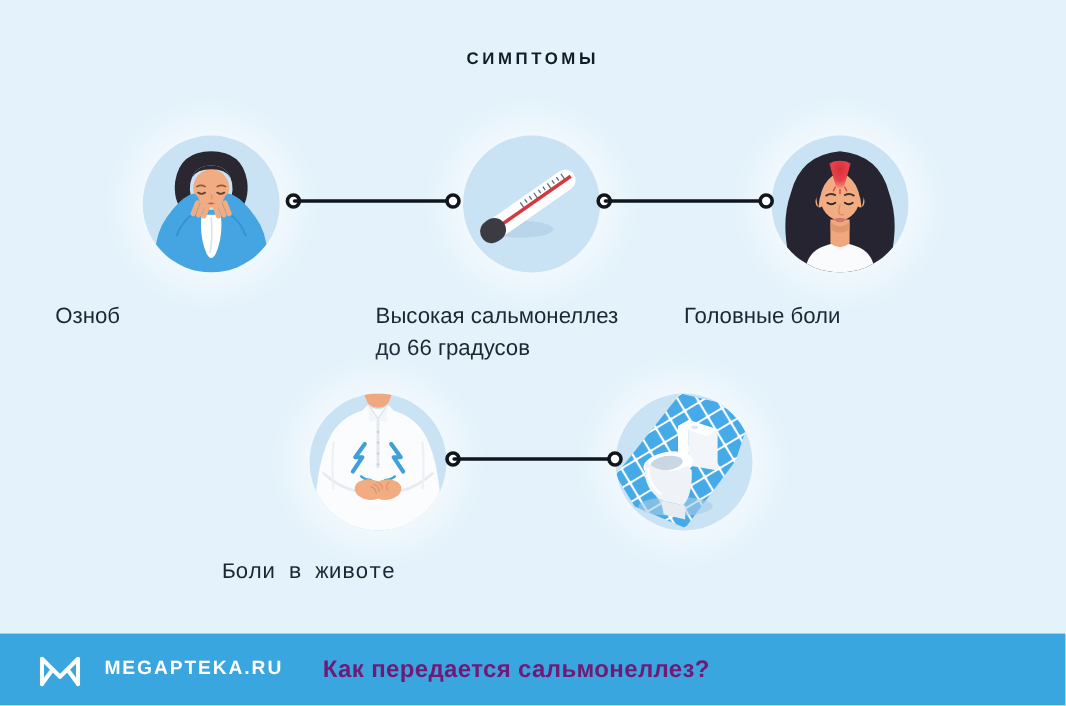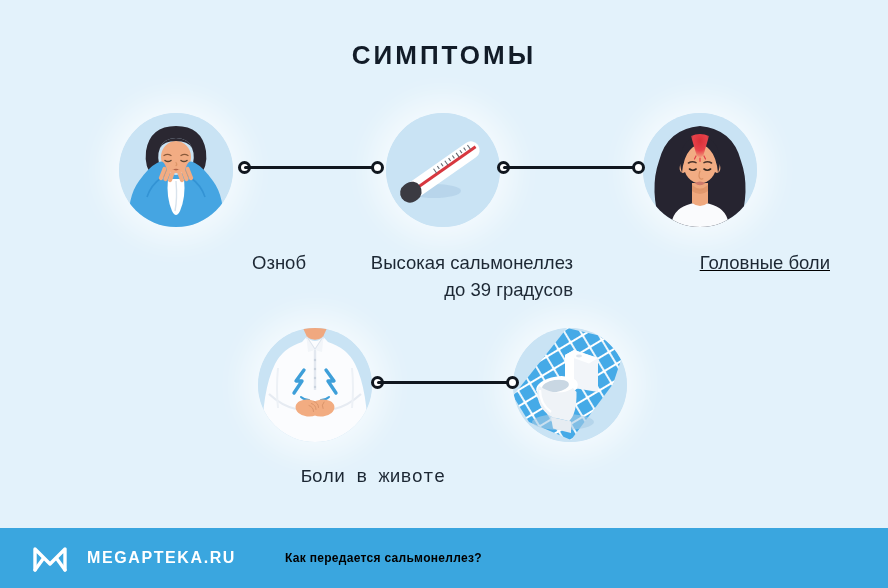--- a/index.html
+++ b/index.html
@@ -3,23 +3,23 @@
 <meta charset="utf-8">
 <style>
   html,body{margin:0;padding:0;}
   body{
     width:888px;height:588px;position:relative;overflow:hidden;
     background:#E3F2FB;
     font-family:"Liberation Sans", sans-serif;
   }
   .title{
     position:absolute;top:40px;left:0;width:888px;text-align:center;
-    font-size:26px;font-weight:800;letter-spacing:3px;color:#121C28;
-  }
-  .item{position:absolute;width:260px;text-align:right;}
+    font-size:14px;font-weight:800;letter-spacing:3px;color:#121C28;
+  }
+  .item{position:absolute;width:260px;text-align:left;}
   .circle{
     width:114px;height:114px;border-radius:50%;margin:0 auto;overflow:hidden;
     box-shadow:0 0 28px 16px rgba(255,255,255,.55);
     background:#C9E3F4;
   }
   .circle svg{display:block;}
   .label{
     margin-top:22px;font-size:18.5px;line-height:27px;font-weight:500;color:#1C2733;
   }
   .label div:empty{display:none;}
@@ -30,33 +30,33 @@
   .connector .dot{
     position:absolute;top:0;width:7px;height:7px;border:3px solid #10161E;border-radius:50%;background:#FFFFFF;
   }
   .connector .dot.left{left:0;}
   .connector .dot.right{right:0;}
   #conn-1{left:238px;top:161px;width:146px;}
   #conn-2{left:497px;top:161px;width:148px;}
   #conn-3{left:371px;top:376px;width:148px;}
   #item-chills{left:46px;top:113px;}
   #item-fever{left:313px;top:113px;}
-  #item-headache{left:570px;top:113px;text-decoration:underline;}
+  #item-headache{left:570px;top:113px;}
   #item-stomach{left:185px;top:328px;font-family:Liberation Mono, monospace;}
   #item-toilet{left:440px;top:328px;}
   .footer{
     position:absolute;left:0;bottom:0;width:888px;height:60px;background:#3AA6DF;
     display:flex;align-items:center;padding-left:30px;box-sizing:border-box;
   }
   .footer .logo{width:40px;height:36px;margin-right:17px;flex:0 0 auto;}
   .footer .brand{
-    color:#FFFFFF;font-weight:700;font-size:16px;letter-spacing:1.6px;margin-right:49px;white-space:nowrap;
+    color:#FFFFFF;font-weight:700;font-size:16px;letter-spacing:1.6px;margin-right:33px;white-space:nowrap;
   }
   .footer .question{
-    color:#000000;font-weight:700;font-size:12px;letter-spacing:.3px;white-space:nowrap;
+    color:#701a75;font-weight:700;font-size:20px;letter-spacing:.3px;white-space:nowrap;
   }
 </style>
 </head>
 <body>
 
 <div class="title">СИМПТОМЫ</div>
 
 <div class="item" id="item-chills">
   <div class="circle">
     <svg width="114" height="114" viewBox="0 0 114 114">
@@ -120,21 +120,21 @@
             <line x1="82.2" y1="50.5" x2="82.2" y2="54"></line>
           <line x1="86.8" y1="50.5" x2="86.8" y2="54"></line>
             <line x1="91.4" y1="50.5" x2="91.4" y2="56"></line>
         </g>
         <rect x="7" y="47" width="22" height="19.5" rx="9.7" fill="#3B3B42"></rect>
       </g>
     </svg>
   </div>
   <div class="label">
     <div>Высокая сальмонеллез</div>
-    <div>до 39 градусов</div>
+    <div>до 66 градусов</div>
   </div>
 </div>
 
 <div class="item" id="item-headache">
   <div class="circle">
     <svg width="114" height="114" viewBox="0 0 114 114">
       <defs>
         <radialGradient id="painGrad" cx="50%" cy="30%" r="75%">
           <stop offset="0%" stop-color="#D93038"></stop>
           <stop offset="55%" stop-color="#E8424A"></stop>

